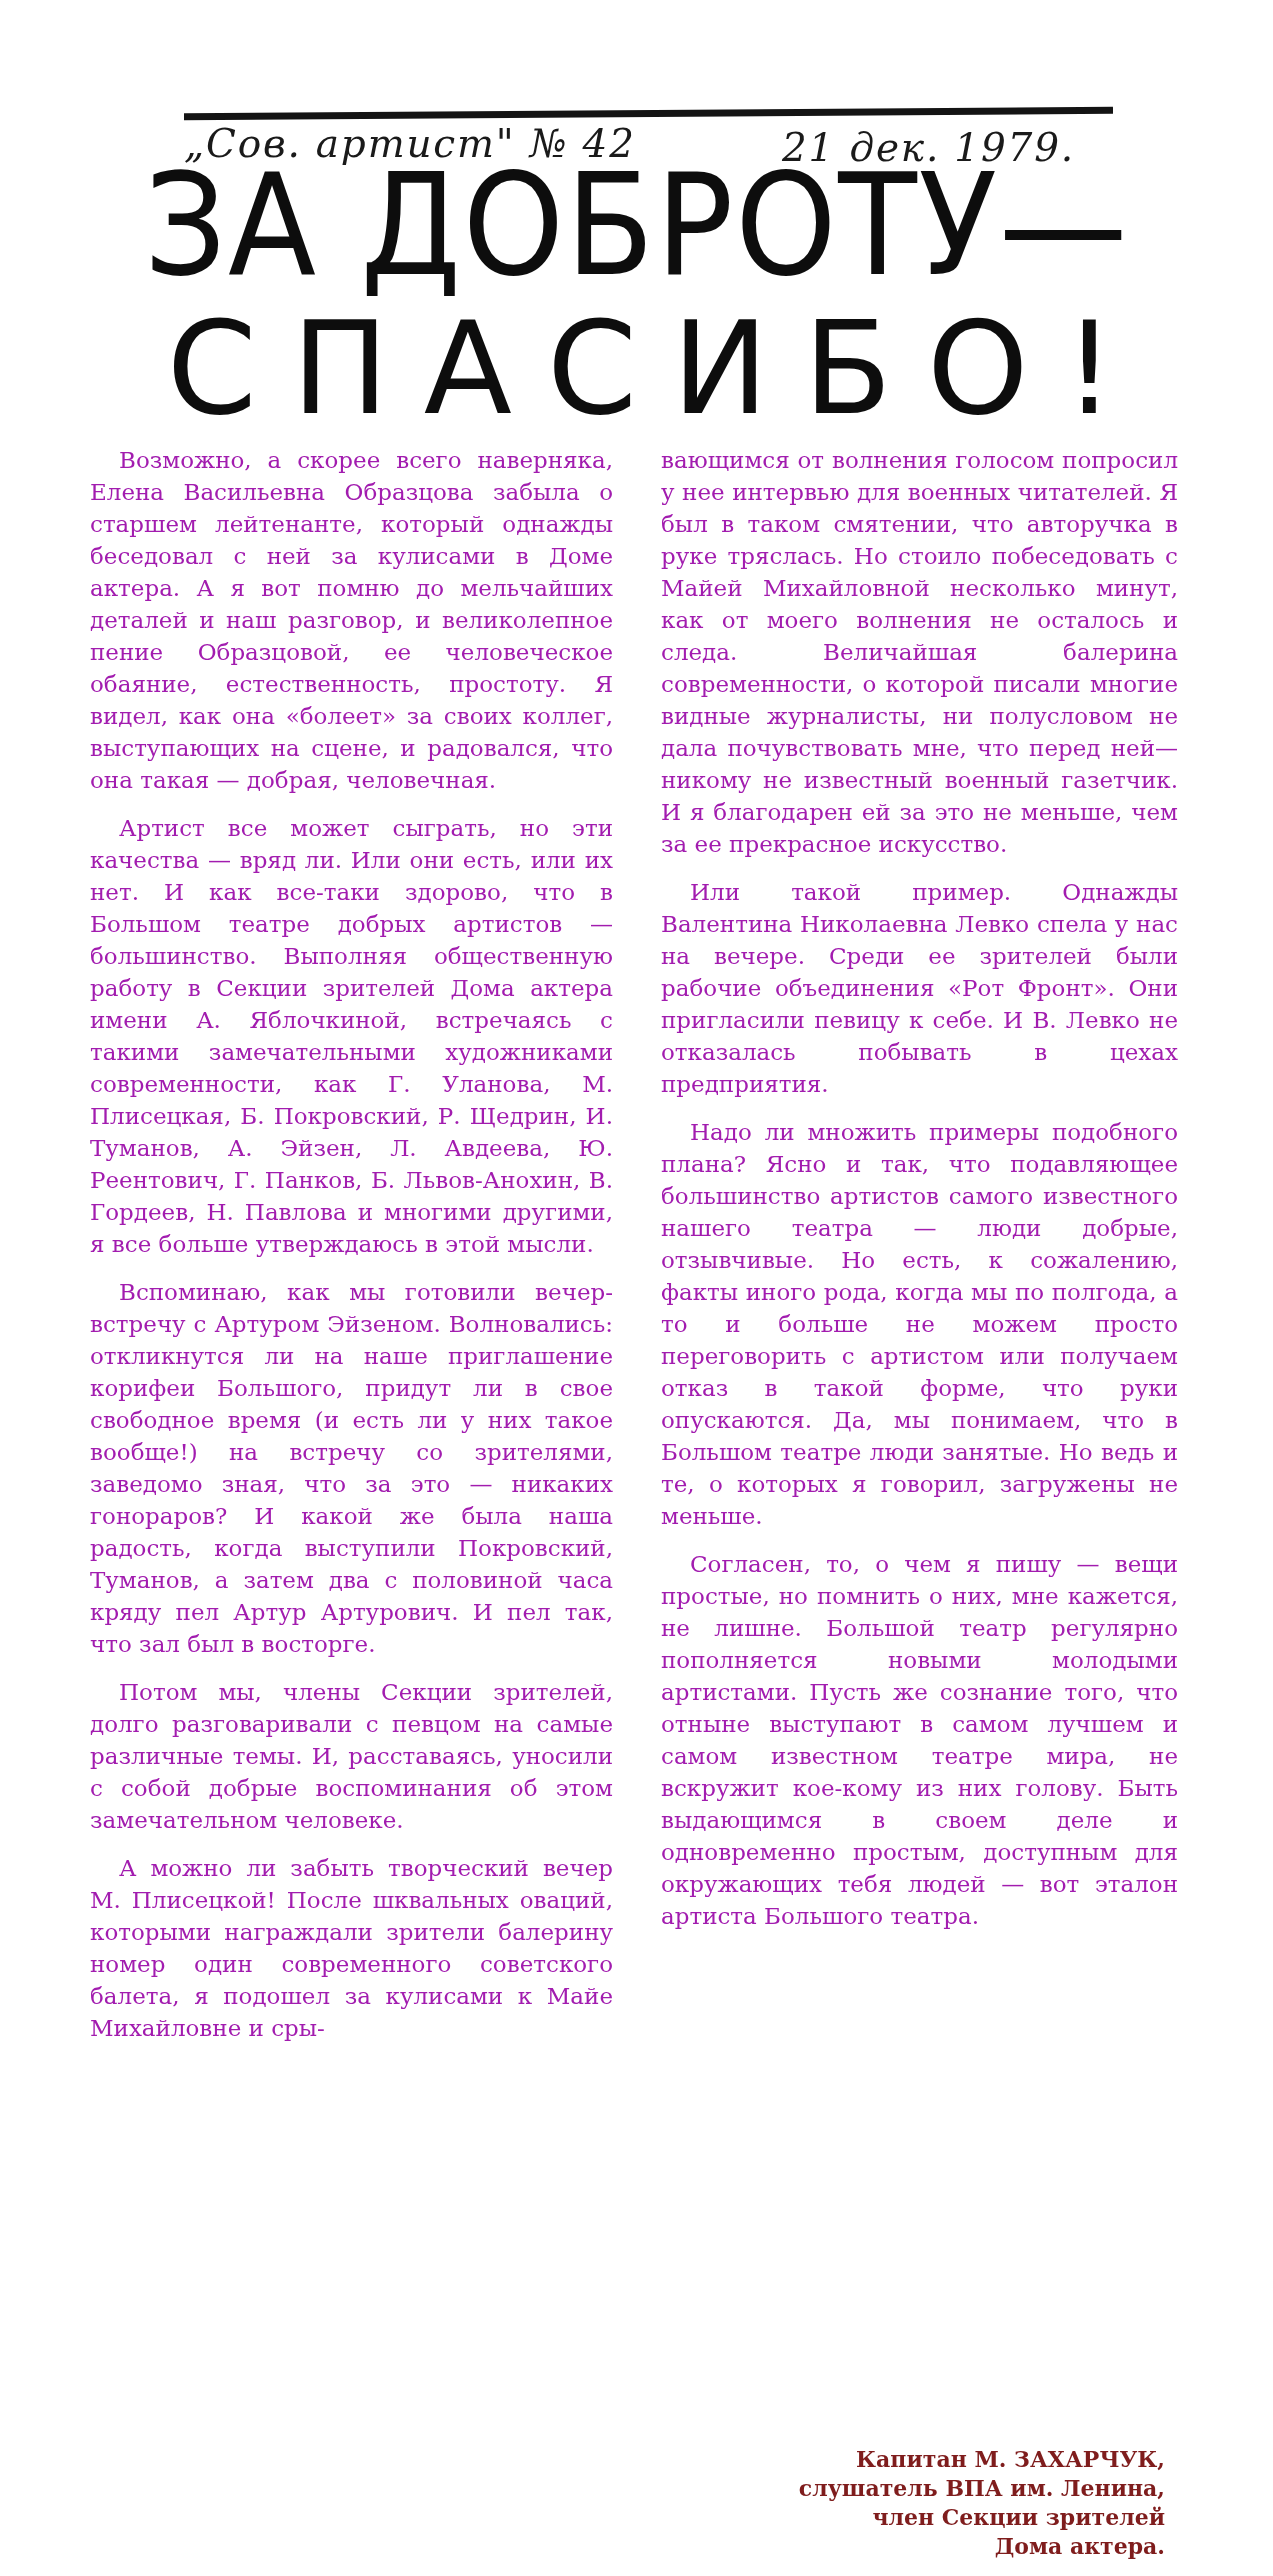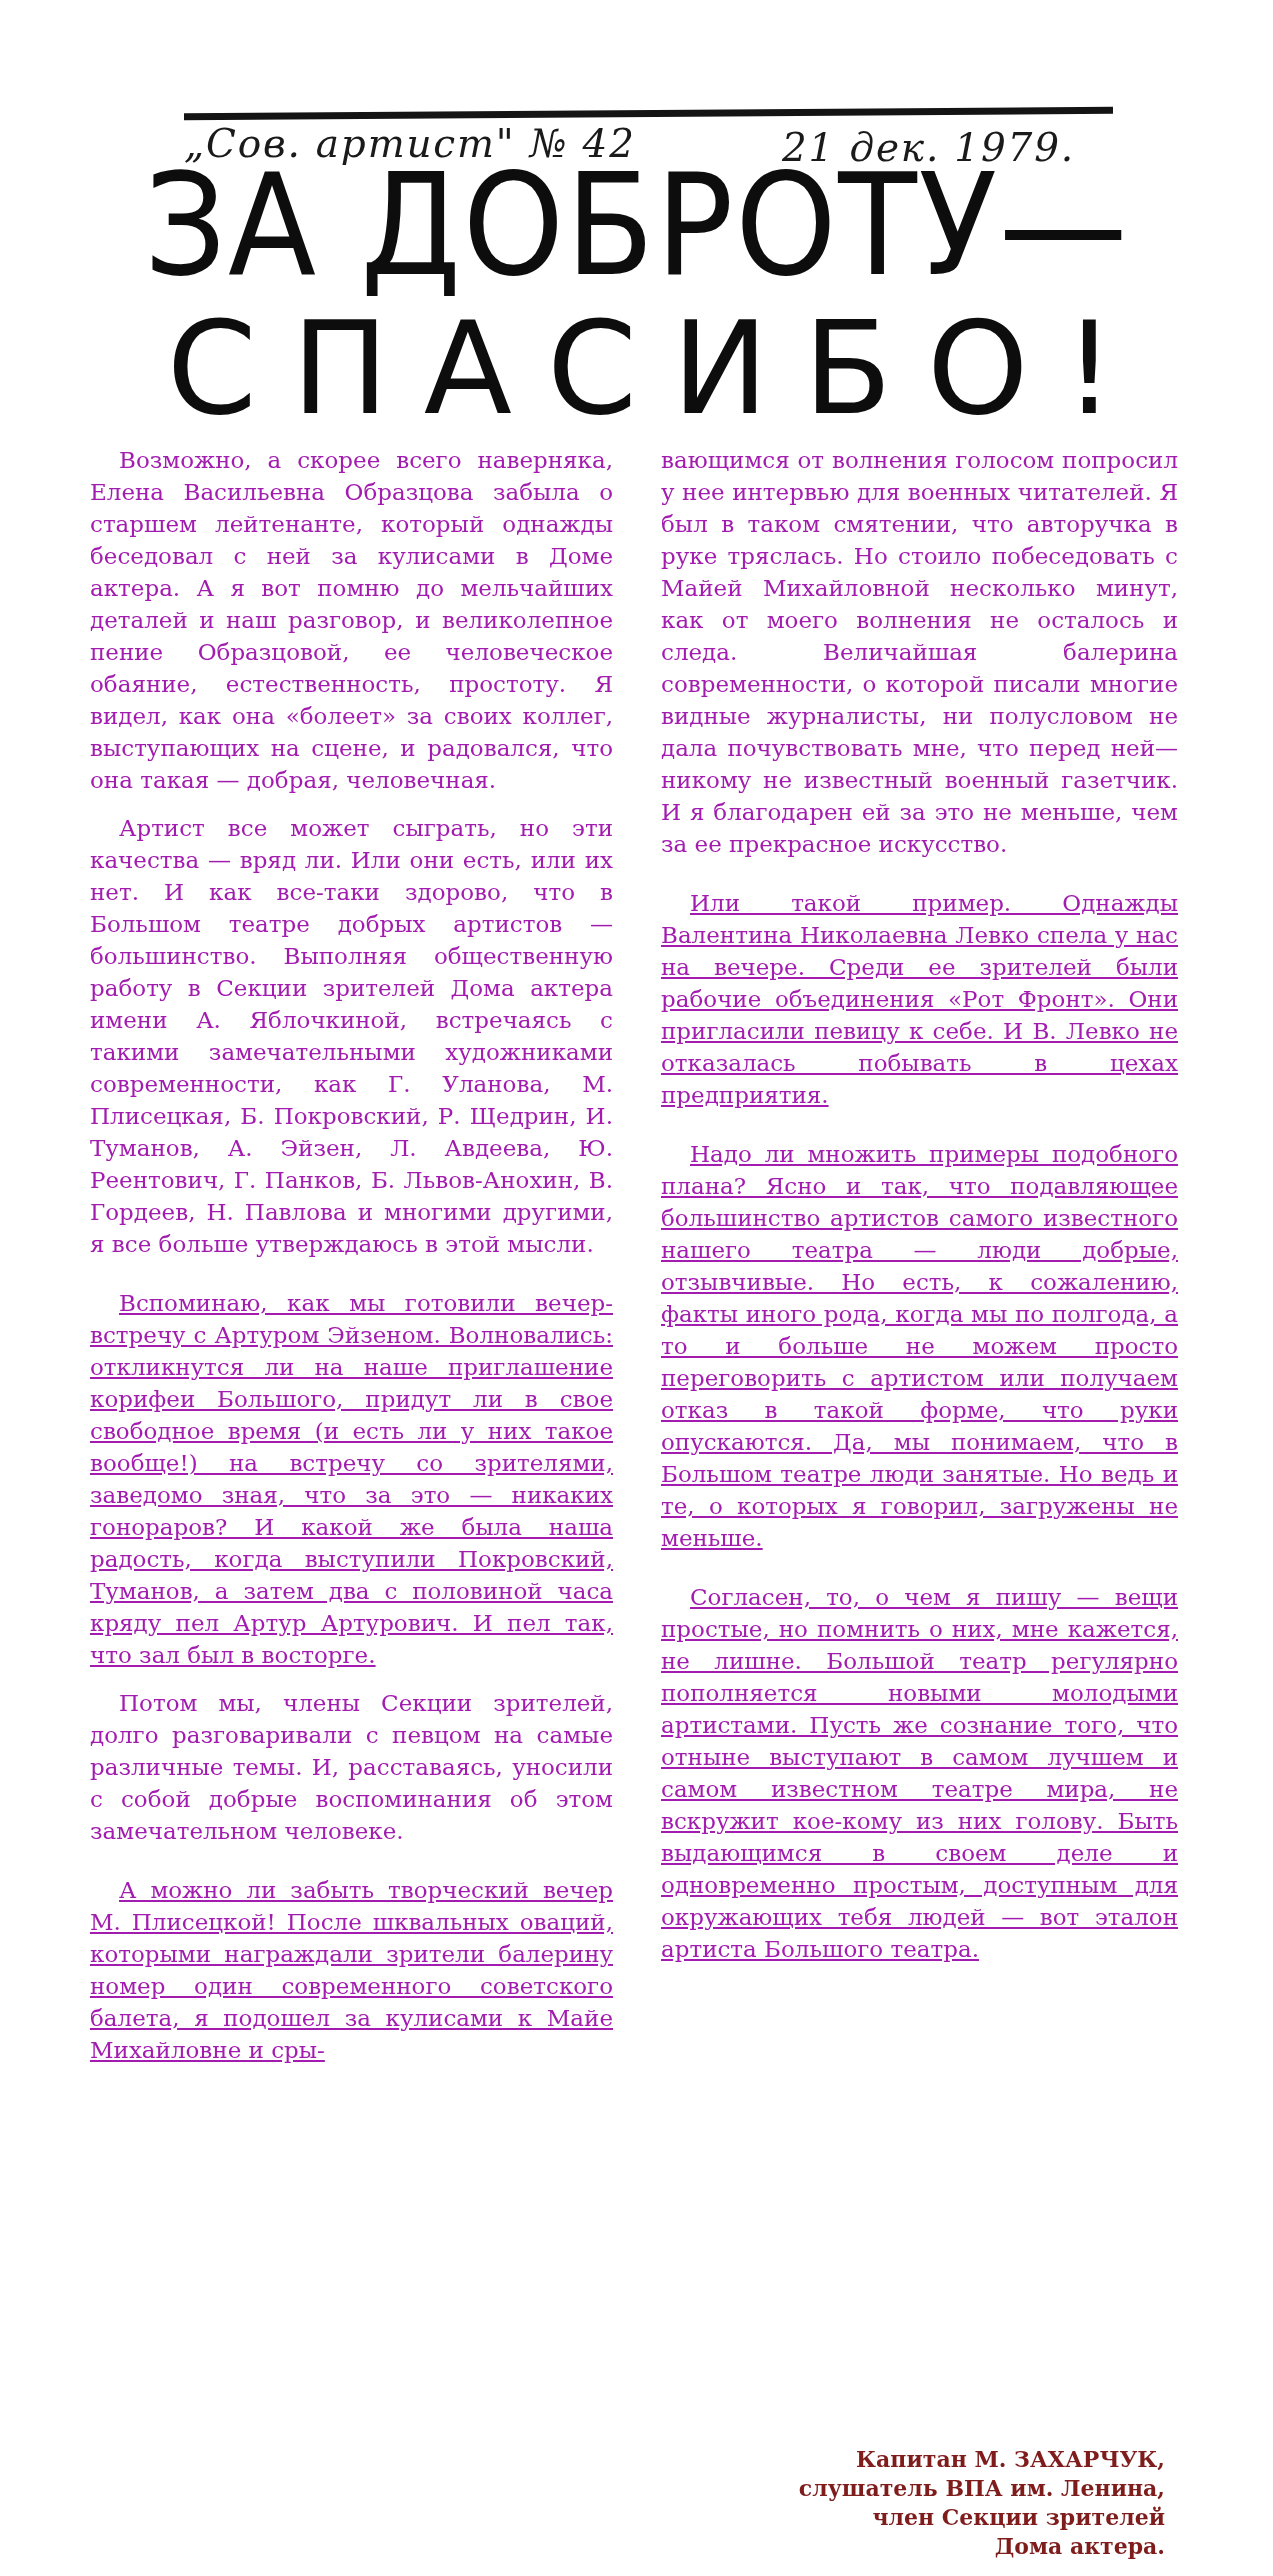--- a/index.html
+++ b/index.html
@@ -25,21 +25,21 @@
   .col {
     position: absolute; top: 444px;
     font-family: "DejaVu Serif", serif; font-size: 23px; line-height: 32px;
     text-align: justify; hyphens: manual; color: #a21caf;
   }
   .col.left { left: 90px; width: 523px; }
   .col.right { left: 661px; width: 517px; }
   .col p { margin: 0 0 0 0; text-indent: 29px; }
   .col p + p { margin-top: 16px; }
   .col p.cont { text-indent: 0; }
-  .col p.gap { margin-top: 27px; text-decoration: underline; }
+  .col p.gap { margin-top: 16px; }
   .sig {
     position: absolute; left: 727px; top: 2445px; width: 438px;
     font-family: "DejaVu Serif", serif; font-weight: bold; font-size: 22px; line-height: 29px;
     text-align: right; color: #7f1d1d;
   }
   .sig div { white-space: nowrap; }
 </style>
 </head>
 <body>
 

